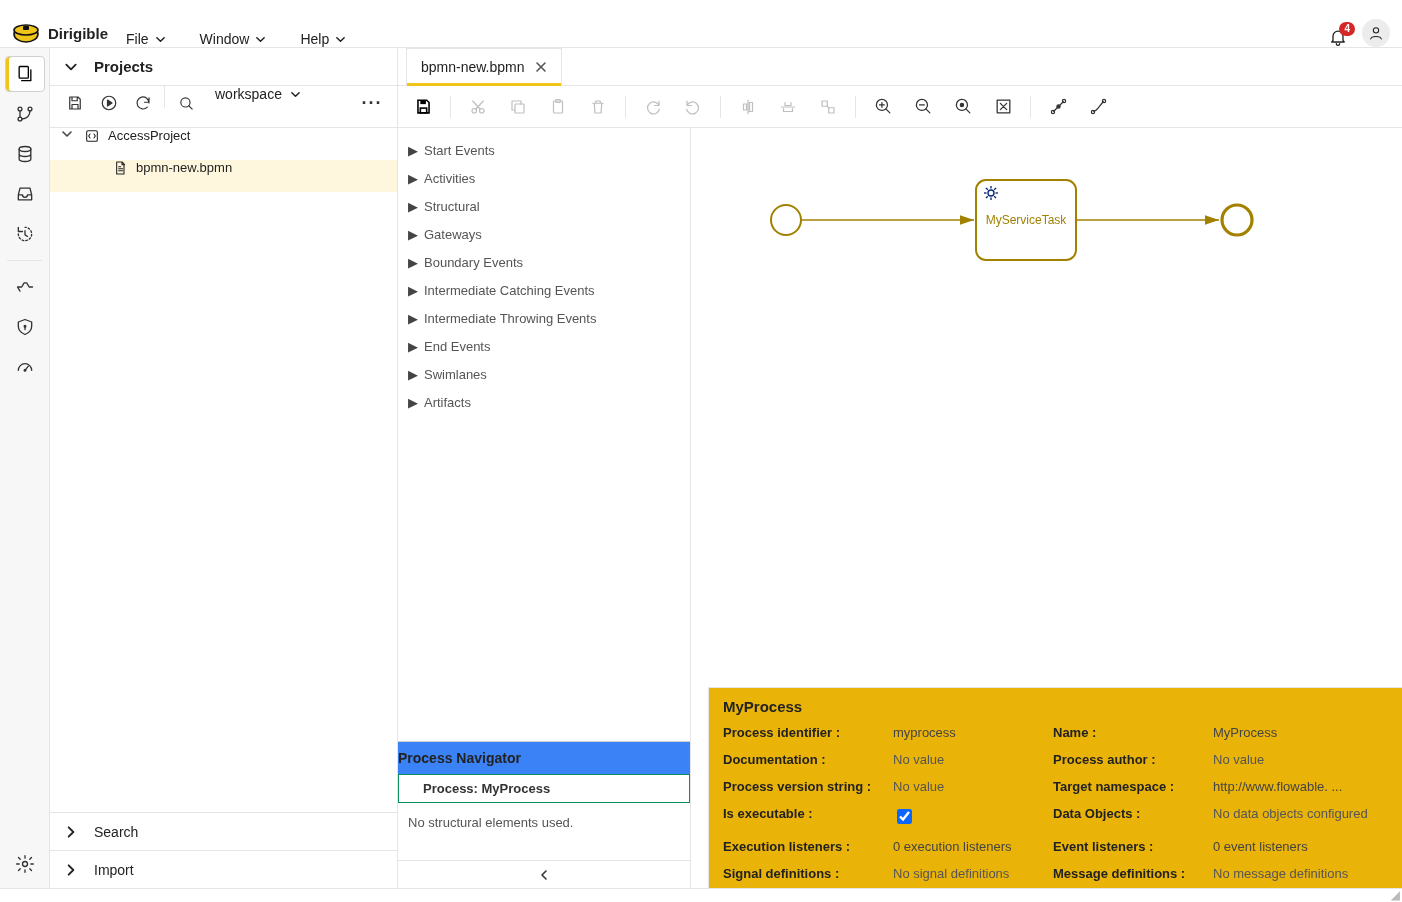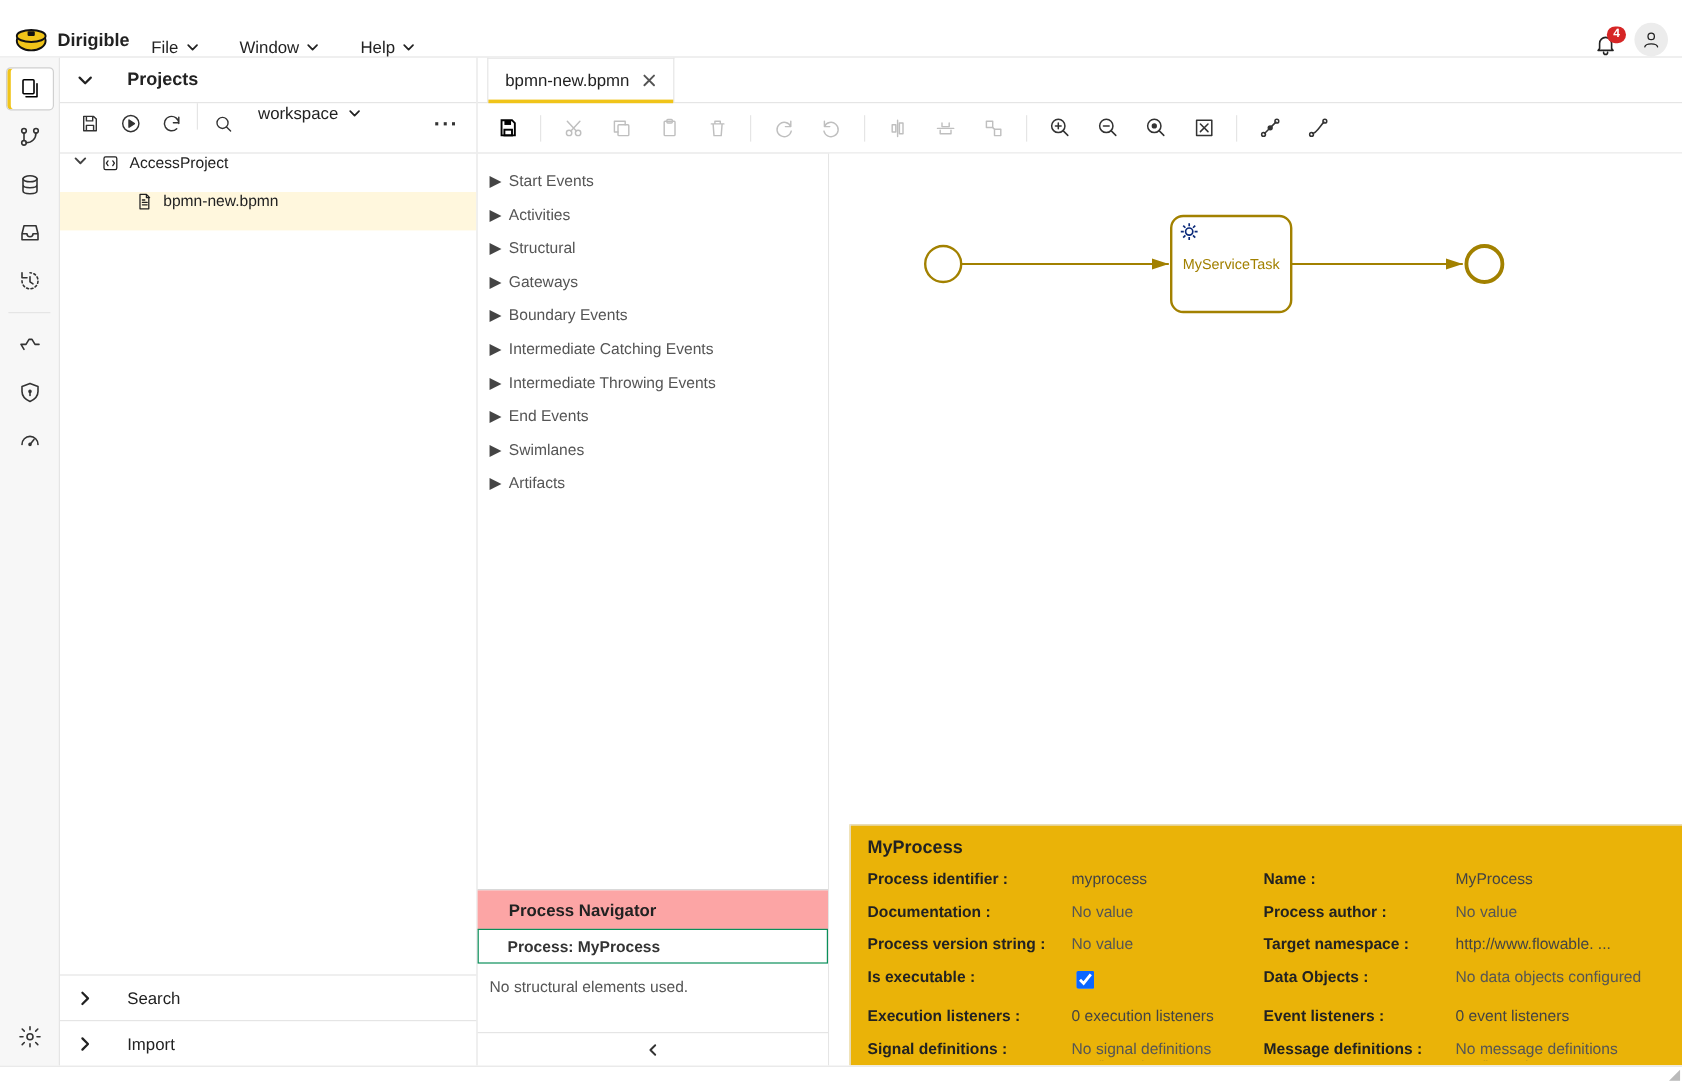--- a/index.html
+++ b/index.html
@@ -35,21 +35,21 @@
   
   .workspace{display:flex;height:calc(100vh - 62px)}
   .railbar{width:50px;border-right:1px solid var(--border);background:var(--bg-subtle);display:flex;flex-direction:column;align-items:center;padding-top:8px;gap:4px}
   .rail-btn{width:40px;height:36px;display:flex;align-items:center;justify-content:center;border-radius:4px;cursor:pointer;color:#333}
   .rail-btn.active{background:var(--bg);box-shadow:inset 3px 0 0 var(--accent);border:1px solid var(--border-dark);color:#000}
   .rail-divider{width:70%;height:1px;background:var(--border);margin:4px 0}
   .railbar .flex1{flex:1}
 
   
   .sidepanel{width:348px;border-right:1px solid var(--border);display:flex;flex-direction:column;min-width:0}
-  .panel-section{display:flex;align-items:center;height:38px;padding:0 14px;gap:28px;cursor:pointer}
+  .panel-section{display:flex;align-items:center;height:38px;padding:0 14px;gap:16px;cursor:pointer}
   .panel-section.header{border-bottom:1px solid var(--border);font-weight:700}
   .panel-section.footer{border-top:1px solid var(--border)}
   .toolbar{display:flex;align-items:flex-start;height:42px;padding:0 8px;border-bottom:1px solid var(--border)}
   .tool{width:34px;height:34px;display:flex;align-items:center;justify-content:center;cursor:pointer;color:#333}
   .tool.sep{width:1px;height:22px;background:var(--border);margin:0 4px}
   .ws-select{display:inline-flex;align-items:center;gap:8px;padding:0 12px;cursor:pointer;font-size:14px}
   .tree{flex:1;overflow:auto}
   .tree-row{display:flex;align-items:flex-start;height:32px;gap:8px;cursor:pointer}
   .tree-row.project{padding-left:8px}
   .tree-row.file{padding-left:36px;background:var(--bg-highlight)}
@@ -68,21 +68,21 @@
   .esep{width:1px;height:22px;background:var(--border);margin:0 6px}
 
   .ed-body{flex:1;display:flex;min-height:0;position:relative}
 
   .palette-col{width:293px;border-right:1px solid var(--border);display:flex;flex-direction:column;min-height:0}
   .palette{flex:1;overflow:auto;padding:8px 10px}
   .pal-group{display:flex;align-items:center;gap:6px;height:28px;color:#555;cursor:pointer;font-size:13px}
   .pal-caret{width:10px;color:#444}
 
   .navigator{border-top:1px solid var(--border-dark)}
-  .nav-title{background:#fca5a5;font-weight:700;padding:8px 26px;border-bottom:1px solid var(--border-dark);font-size:14px}
+  .nav-title{background:#3b82f6;font-weight:700;padding:8px 0;border-bottom:1px solid var(--border-dark);font-size:14px}
   .nav-proc{border:1px solid var(--green);padding:6px 24px;margin:-1px 0 0 0;font-weight:700;color:#333;font-size:13px}
   .nav-note{padding:12px 10px 30px 10px;color:#555;font-size:13px}
   .nav-collapse{height:28px;display:flex;align-items:center;justify-content:center;border-top:1px solid var(--border);cursor:pointer;color:#333}
 
   .canvas{flex:1;position:relative;overflow:hidden;background:#fff}
 
   
   .props{position:absolute;right:0;bottom:0;width:694px;background:#eab308;border-top:1px solid var(--border);border-left:1px solid var(--border);padding:10px 14px 4px 14px;font-size:13px}
   .props-title{font-weight:700;font-size:15px;margin-bottom:10px}
   .props-grid{display:grid;grid-template-columns:160px 150px 150px 1fr;row-gap:12px;column-gap:10px;align-items:start}

